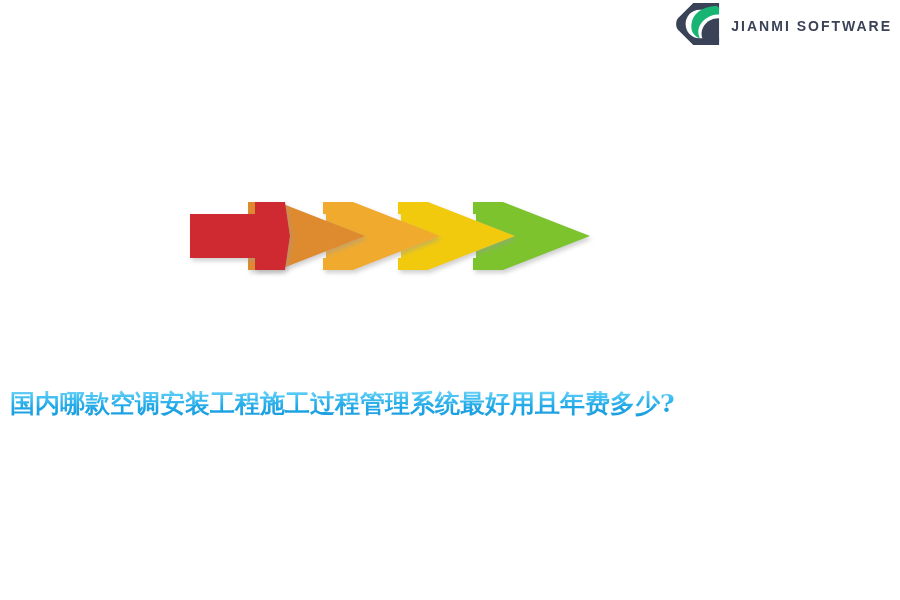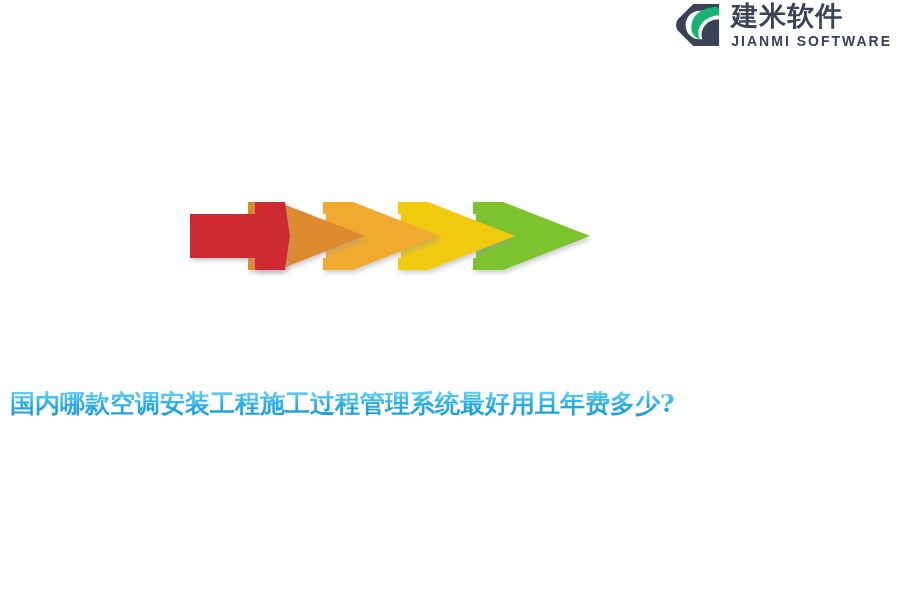--- a/index.html
+++ b/index.html
@@ -101,21 +101,20 @@
 
       <path d="M38 2 L92 2 L92 16 L52 16 C34 16 22 30 22 46 C22 62 34 76 52 76
                L92 76 L92 90 L38 90 L6 58 C1 52 1 40 6 34 Z" fill="#3a4258"></path>
 
       <path d="M86 8 C54 10 36 26 34 48 C33 62 40 72 52 76 C46 64 48 50 58 40
                C68 30 80 26 92 26 L92 12 Z" fill="#17b473"></path>
       <path d="M92 34 C74 34 60 44 56 60 C54 68 56 76 60 82 L92 82 Z" fill="#3a4258"></path>
     </svg>
   </span>
   <span class="brand-text">
-    <span class="brand-cn">建米软件</span>
     <span class="brand-en">JIANMI SOFTWARE</span>
   </span>
 </div>
 
 <div class="process-graphic">
   <svg viewBox="0 0 430 96" aria-hidden="true">
     <defs>
       <filter id="chevShadow" x="-20%" y="-20%" width="150%" height="150%">
         <feDropShadow dx="2" dy="3" stdDeviation="2.2" flood-color="#9a9a9a" flood-opacity="0.45"></feDropShadow>
       </filter>

